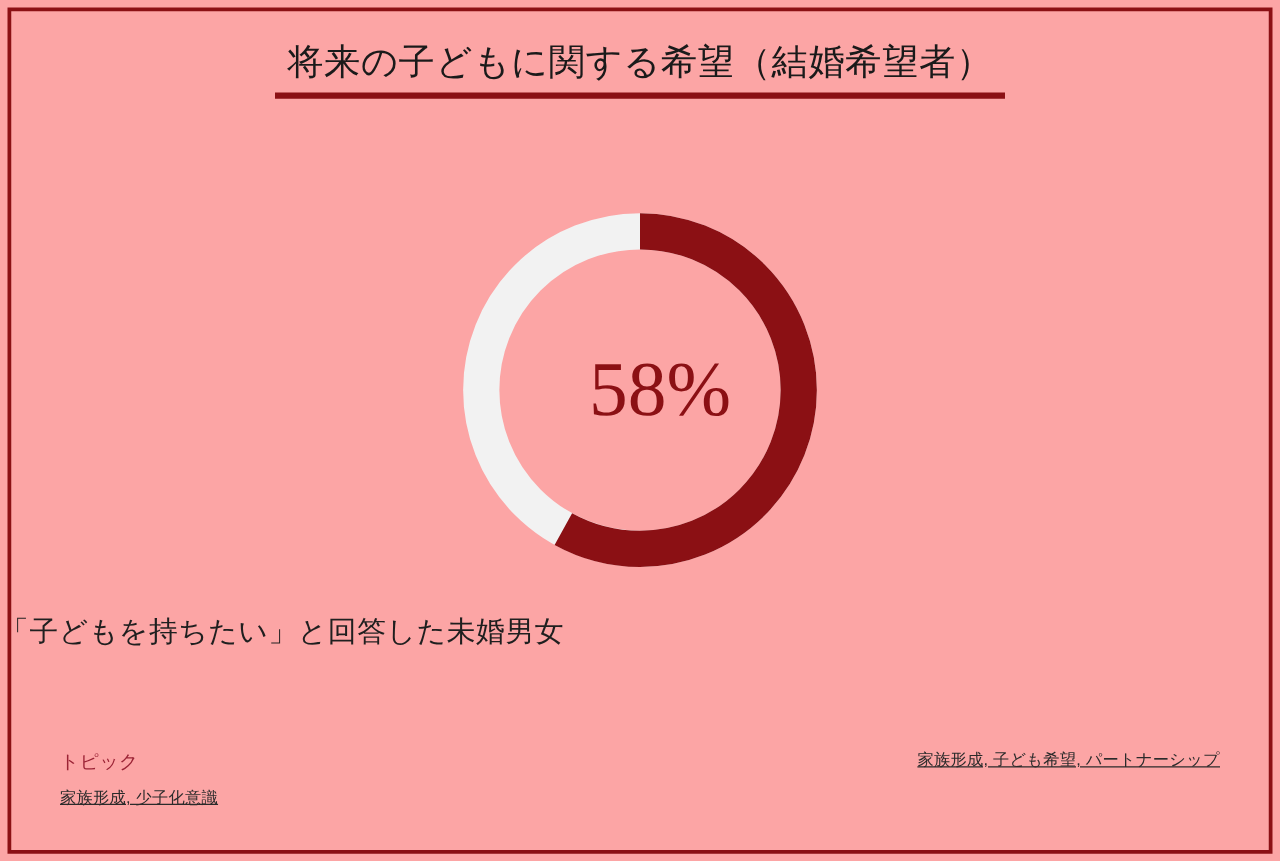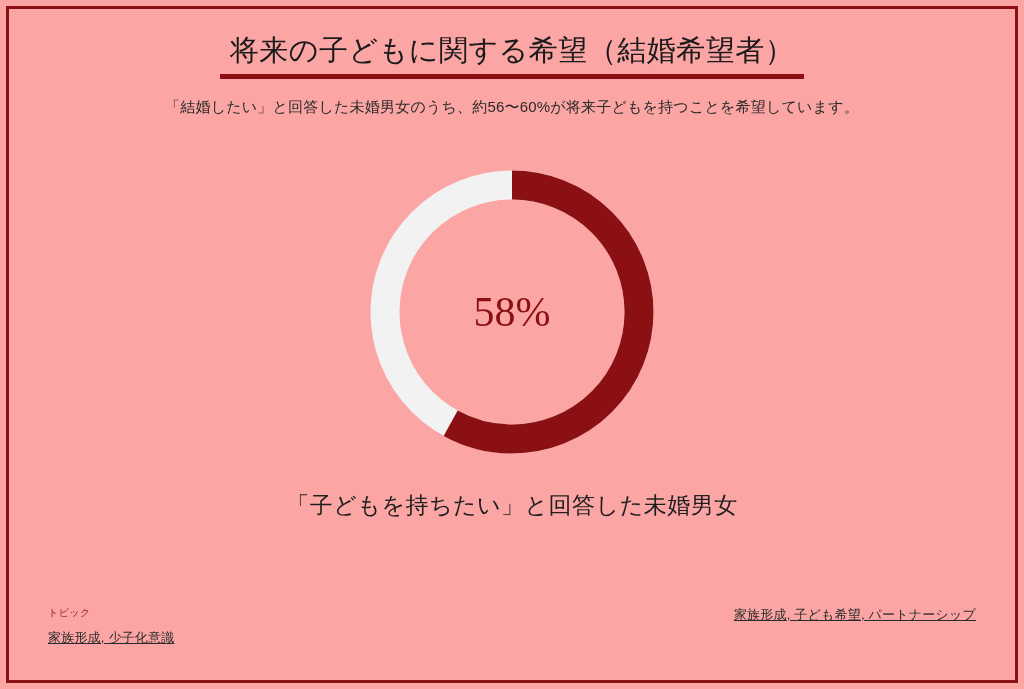--- a/index.html
+++ b/index.html
@@ -94,42 +94,42 @@
     height: 284px;
     margin-left: -142px;
   }
   .donut svg {
     display: block;
     width: 284px;
     height: 284px;
   }
   .donut-value {
     position: absolute;
-    left: 0;
+    left: 16px;
     top: 0;
     width: 284px;
     height: 284px;
     display: flex;
     align-items: center;
     justify-content: center;
     font-family: "Liberation Serif", "DejaVu Serif", serif;
-    font-size: 42px;
+    font-size: 62px;
     line-height: 1;
     color: #8B1014;
     letter-spacing: 0px;
     pointer-events: none;
   }
 
   
   .caption {
     position: absolute;
     left: 0;
     top: 491px;
     width: 1024px;
-    text-align: center;
+    text-align: left;
     font-size: 23px;
     line-height: 1.3;
     color: #1f1f1f;
     letter-spacing: 0.5px;
   }
 
   
   .footer {
     position: absolute;
     left: 48px;
@@ -139,21 +139,21 @@
     justify-content: space-between;
     align-items: flex-start;
   }
   .footer-col {
     max-width: 42%;
   }
   .footer-col.right {
     text-align: right;
   }
   .footer-label {
-    font-size: 10px;
+    font-size: 15px;
     line-height: 1.4;
     color: #9B2335;
     letter-spacing: 0.4px;
     margin-bottom: 9px;
   }
   .footer-text {
     font-size: 13px;
     line-height: 1.4;
     color: #2b2b2b;
     letter-spacing: 0.2px;
@@ -167,21 +167,20 @@
 <div class="slide">
 
   <div class="frame"></div>
 
   <div class="content">
 
     <div class="title-wrap">
       <div class="title">将来の子どもに関する希望（結婚希望者）</div>
     </div>
 
-    <div class="subtitle">「結婚したい」と回答した未婚男女のうち、約56〜60%が将来子どもを持つことを希望しています。</div>
 
     <div class="donut-area">
       <div class="donut">
         <svg viewBox="0 0 284 284" xmlns="http://www.w3.org/2000/svg">
 
           <circle cx="142" cy="142" r="127" fill="none" stroke="#F2F2F2" stroke-width="29"></circle>
 
           <circle id="donut-value-arc" cx="142" cy="142" r="127" fill="none" stroke="#8B1014" stroke-width="29" stroke-linecap="butt" transform="rotate(-90 142 142)" stroke-dasharray="462.8194297268483 797.9645340118075"></circle>
         </svg>
         <div class="donut-value">58%</div>

